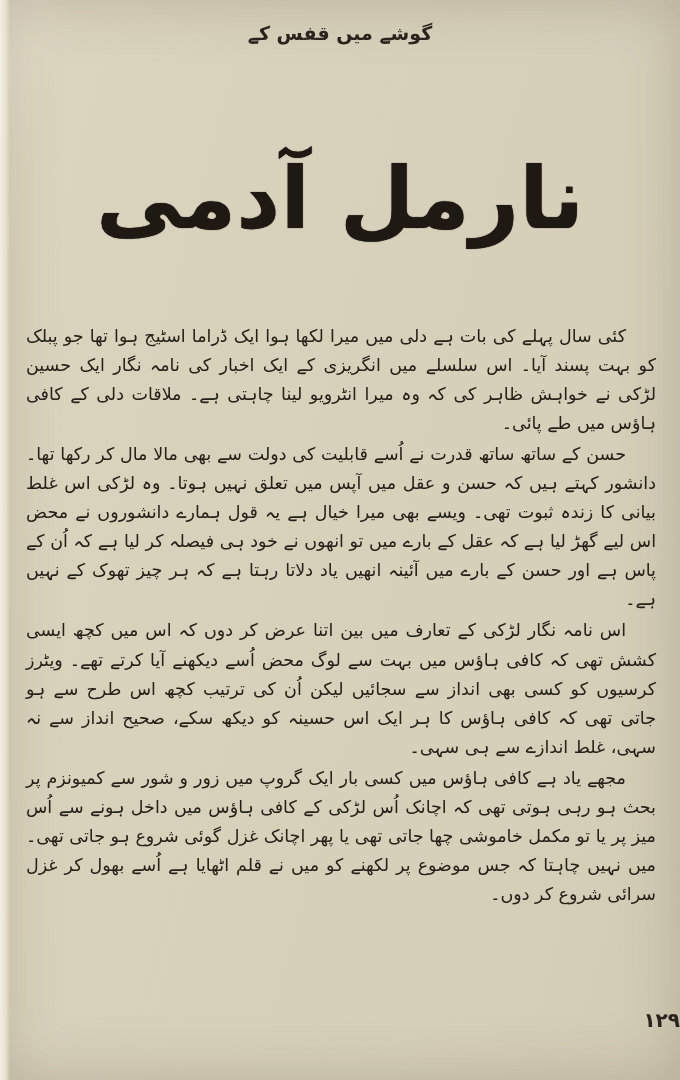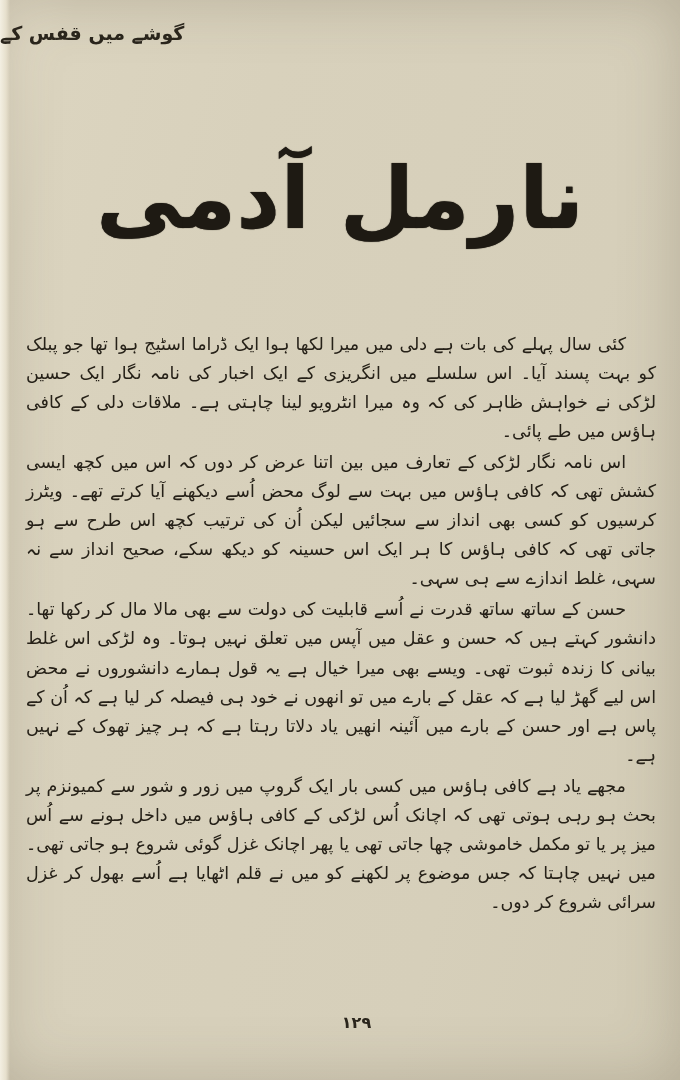--- a/index.html
+++ b/index.html
@@ -27,21 +27,21 @@
     top: 0;
     width: 10px;
     height: 100%;
     background: linear-gradient(90deg, #f3efe2 0%, #e6dfcc 60%, rgba(230,223,204,0) 100%);
   }
   .running-header {
     position: absolute;
     top: 22px;
     left: 0;
     right: 0;
-    text-align: left;
+    text-align: center;
     font-size: 19px;
     font-weight: bold;
     letter-spacing: 1px;
     color: #2a251c;
   }
   .chapter-title {
     position: absolute;
     top: 130px;
     left: 0;
     right: 0;
@@ -57,49 +57,47 @@
     position: absolute;
     top: 322px;
     right: 24px;
     left: 26px;
     bottom: 80px;
     font-size: 17.5px;
     line-height: 1.66;
     text-align: justify;
     text-align-last: right;
     color: #262118;
-    margin-top: 8px;
   }
   .body-text p {
     margin: 0 0 2px 0;
     text-indent: 30px;
   }
   .page-number {
     position: absolute;
     bottom: 48px;
     left: 0;
     right: 0;
-    text-align: center;
-    font-size: 16px;
+    font-size: 20px;
     font-weight: bold;
     color: #2a251c;
     margin-left: 33px;
   }
 </style>
 </head>
 <body>
 
 <div class="scan-page">
   <div class="page-edge-strip"></div>
 
   <div class="running-header">گوشے میں قفس کے</div>
 
   <h1 class="chapter-title">نارمل آدمی</h1>
 
   <div class="body-text">
     <p>کئی سال پہلے کی بات ہے دلی میں میرا لکھا ہوا ایک ڈراما اسٹیج ہوا تھا جو پبلک کو بہت پسند آیا۔ اس سلسلے میں انگریزی کے ایک اخبار کی نامہ نگار ایک حسین لڑکی نے خواہش ظاہر کی کہ وہ میرا انٹرویو لینا چاہتی ہے۔ ملاقات دلی کے کافی ہاؤس میں طے پائی۔</p>
+    <p>حسن کے ساتھ ساتھ قدرت نے اُسے قابلیت کی دولت سے بھی مالا مال کر رکھا تھا۔ دانشور کہتے ہیں کہ حسن و عقل میں آپس میں تعلق نہیں ہوتا۔ وہ لڑکی اس غلط بیانی کا زندہ ثبوت تھی۔ ویسے بھی میرا خیال ہے یہ قول ہمارے دانشوروں نے محض اس لیے گھڑ لیا ہے کہ عقل کے بارے میں تو انھوں نے خود ہی فیصلہ کر لیا ہے کہ اُن کے پاس ہے اور حسن کے بارے میں آئینہ انھیں یاد دلاتا رہتا ہے کہ ہر چیز تھوک کے نہیں ہے۔</p>
     <p>اس نامہ نگار لڑکی کے تعارف میں بین اتنا عرض کر دوں کہ اس میں کچھ ایسی کشش تھی کہ کافی ہاؤس میں بہت سے لوگ محض اُسے دیکھنے آیا کرتے تھے۔ ویٹرز کرسیوں کو کسی بھی انداز سے سجائیں لیکن اُن کی ترتیب کچھ اس طرح سے ہو جاتی تھی کہ کافی ہاؤس کا ہر ایک اس حسینہ کو دیکھ سکے، صحیح انداز سے نہ سہی، غلط اندازے سے ہی سہی۔</p>
-    <p>حسن کے ساتھ ساتھ قدرت نے اُسے قابلیت کی دولت سے بھی مالا مال کر رکھا تھا۔ دانشور کہتے ہیں کہ حسن و عقل میں آپس میں تعلق نہیں ہوتا۔ وہ لڑکی اس غلط بیانی کا زندہ ثبوت تھی۔ ویسے بھی میرا خیال ہے یہ قول ہمارے دانشوروں نے محض اس لیے گھڑ لیا ہے کہ عقل کے بارے میں تو انھوں نے خود ہی فیصلہ کر لیا ہے کہ اُن کے پاس ہے اور حسن کے بارے میں آئینہ انھیں یاد دلاتا رہتا ہے کہ ہر چیز تھوک کے نہیں ہے۔</p>
     <p>مجھے یاد ہے کافی ہاؤس میں کسی بار ایک گروپ میں زور و شور سے کمیونزم پر بحث ہو رہی ہوتی تھی کہ اچانک اُس لڑکی کے کافی ہاؤس میں داخل ہونے سے اُس میز پر یا تو مکمل خاموشی چھا جاتی تھی یا پھر اچانک غزل گوئی شروع ہو جاتی تھی۔ میں نہیں چاہتا کہ جس موضوع پر لکھنے کو میں نے قلم اٹھایا ہے اُسے بھول کر غزل سرائی شروع کر دوں۔</p>
   </div>
 
   <div class="page-number">۱۲۹</div>
 </div>
 
 </body></html>

